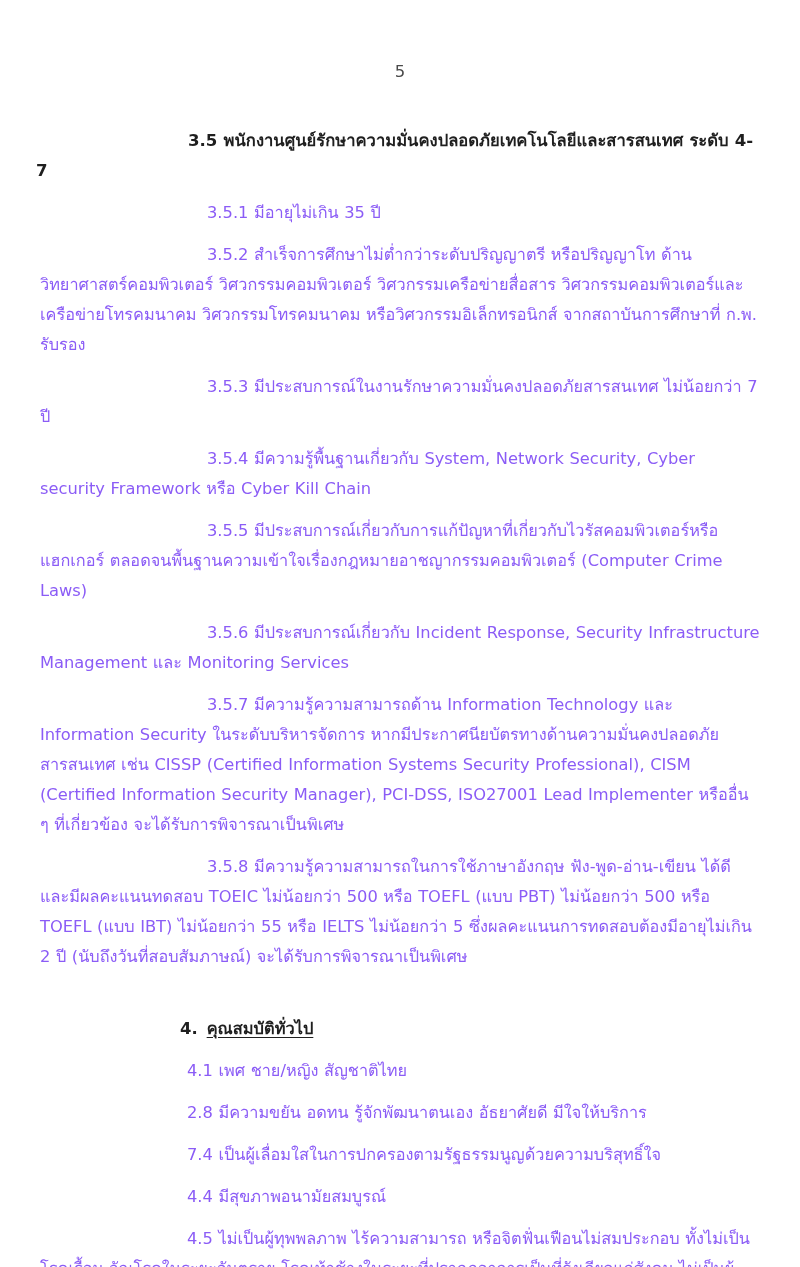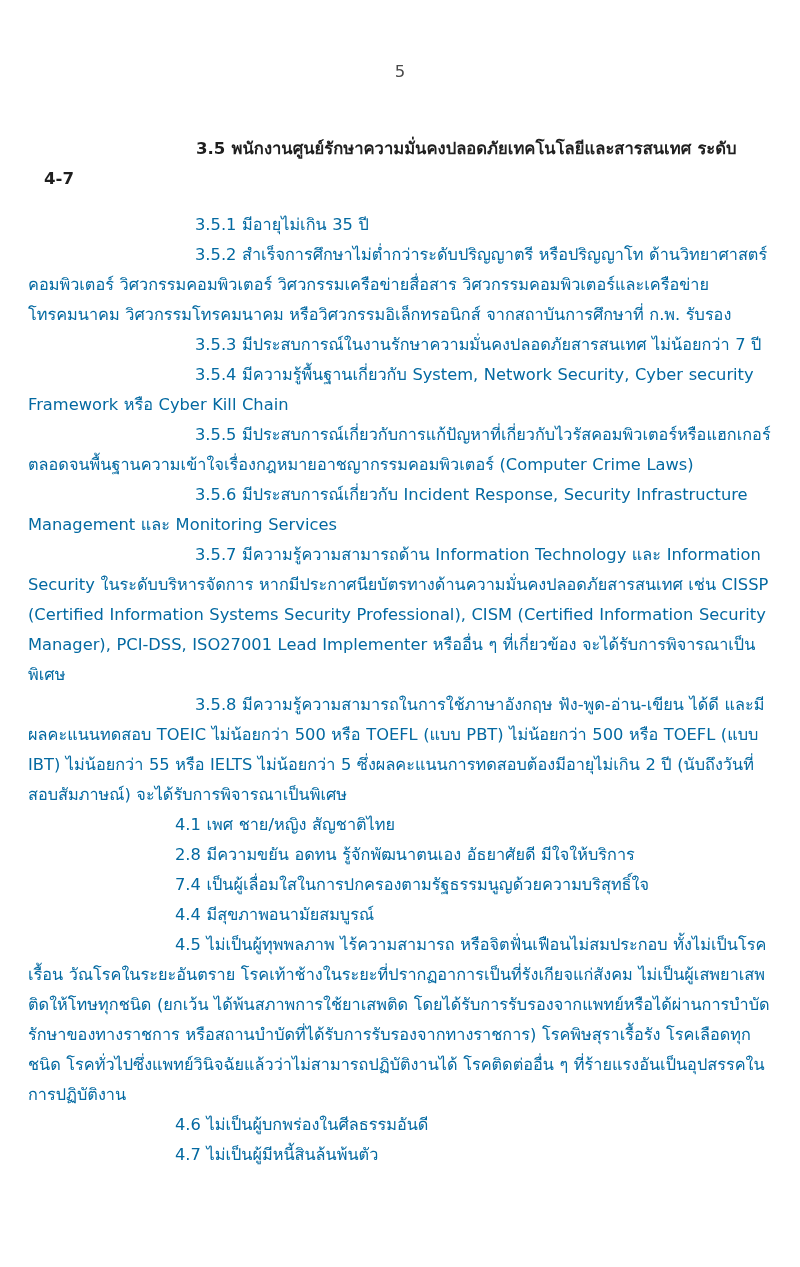--- a/index.html
+++ b/index.html
@@ -30,33 +30,33 @@
   }
   .body-area {
     position: absolute;
     top: 118px;
     left: 28px;
     width: 744px;
   }
   .para {
     font-size: 16.3px;
     line-height: 30px;
-    color: #0369a1;
+    color: #8b5cf6;
     text-align: left;
-    margin: 0;
+    margin: 12px;
     word-spacing: 0.4px;
     
   }
   .sec35-head {
     font-weight: bold;
     color: #1f1f1f;
     text-indent: 152px;
     font-size: 16.6px;
     line-height: 30px;
-    margin: 16px;
+    margin: 8px;
   }
   .indent-35 {
     text-indent: 167px;
   }
   .indent-4 {
     text-indent: 147px;
   }
   .sec4-head {
     margin: 0;
     padding-top: 30px;
@@ -89,20 +89,23 @@
 
     <p class="para indent-35">3.5.1 มีอายุไม่เกิน 35 ปี</p>
     <p class="para indent-35">3.5.2 สำเร็จการศึกษาไม่ต่ำกว่าระดับปริญญาตรี หรือปริญญาโท ด้านวิทยาศาสตร์คอมพิวเตอร์ วิศวกรรมคอมพิวเตอร์ วิศวกรรมเครือข่ายสื่อสาร วิศวกรรมคอมพิวเตอร์และเครือข่ายโทรคมนาคม วิศวกรรมโทรคมนาคม หรือวิศวกรรมอิเล็กทรอนิกส์ จากสถาบันการศึกษาที่ ก.พ. รับรอง</p>
     <p class="para indent-35">3.5.3 มีประสบการณ์ในงานรักษาความมั่นคงปลอดภัยสารสนเทศ ไม่น้อยกว่า 7 ปี</p>
     <p class="para indent-35">3.5.4 มีความรู้พื้นฐานเกี่ยวกับ System, Network Security, Cyber security Framework หรือ Cyber Kill Chain</p>
     <p class="para indent-35">3.5.5 มีประสบการณ์เกี่ยวกับการแก้ปัญหาที่เกี่ยวกับไวรัสคอมพิวเตอร์หรือแฮกเกอร์ ตลอดจนพื้นฐานความเข้าใจเรื่องกฎหมายอาชญากรรมคอมพิวเตอร์ (Computer Crime Laws)</p>
     <p class="para indent-35">3.5.6 มีประสบการณ์เกี่ยวกับ Incident Response, Security Infrastructure Management และ Monitoring Services</p>
     <p class="para indent-35">3.5.7 มีความรู้ความสามารถด้าน Information Technology และ Information Security ในระดับบริหารจัดการ หากมีประกาศนียบัตรทางด้านความมั่นคงปลอดภัยสารสนเทศ เช่น CISSP (Certified Information Systems Security Professional), CISM (Certified Information Security Manager), PCI-DSS, ISO27001 Lead Implementer หรืออื่น ๆ ที่เกี่ยวข้อง จะได้รับการพิจารณาเป็นพิเศษ</p>
     <p class="para indent-35">3.5.8 มีความรู้ความสามารถในการใช้ภาษาอังกฤษ ฟัง-พูด-อ่าน-เขียน ได้ดี และมีผลคะแนนทดสอบ TOEIC ไม่น้อยกว่า 500 หรือ TOEFL (แบบ PBT) ไม่น้อยกว่า 500 หรือ TOEFL (แบบ IBT) ไม่น้อยกว่า 55 หรือ IELTS ไม่น้อยกว่า 5 ซึ่งผลคะแนนการทดสอบต้องมีอายุไม่เกิน 2 ปี (นับถึงวันที่สอบสัมภาษณ์) จะได้รับการพิจารณาเป็นพิเศษ</p>
 
+    <p class="sec4-head">
+      <span class="num">4.</span><span class="title">คุณสมบัติทั่วไป</span>
+    </p>
 
     <p class="para indent-4">4.1 เพศ ชาย/หญิง  สัญชาติไทย</p>
     <p class="para indent-4">2.8 มีความขยัน อดทน รู้จักพัฒนาตนเอง อัธยาศัยดี มีใจให้บริการ</p>
     <p class="para indent-4">7.4 เป็นผู้เลื่อมใสในการปกครองตามรัฐธรรมนูญด้วยความบริสุทธิ์ใจ</p>
     <p class="para indent-4">4.4 มีสุขภาพอนามัยสมบูรณ์</p>
     <p class="para indent-4">4.5 ไม่เป็นผู้ทุพพลภาพ ไร้ความสามารถ หรือจิตฟั่นเฟือนไม่สมประกอบ ทั้งไม่เป็นโรคเรื้อน วัณโรคในระยะอันตราย โรคเท้าช้างในระยะที่ปรากฏอาการเป็นที่รังเกียจแก่สังคม ไม่เป็นผู้เสพยาเสพติดให้โทษทุกชนิด (ยกเว้น ได้พ้นสภาพการใช้ยาเสพติด โดยได้รับการรับรองจากแพทย์หรือได้ผ่านการบำบัดรักษาของทางราชการ หรือสถานบำบัดที่ได้รับการรับรองจากทางราชการ) โรคพิษสุราเรื้อรัง โรคเลือดทุกชนิด โรคทั่วไปซึ่งแพทย์วินิจฉัยแล้วว่าไม่สามารถปฏิบัติงานได้ โรคติดต่ออื่น ๆ ที่ร้ายแรงอันเป็นอุปสรรคในการปฏิบัติงาน</p>
     <p class="para indent-4">4.6 ไม่เป็นผู้บกพร่องในศีลธรรมอันดี</p>
     <p class="para indent-4">4.7 ไม่เป็นผู้มีหนี้สินล้นพ้นตัว</p>
 
   </div>

